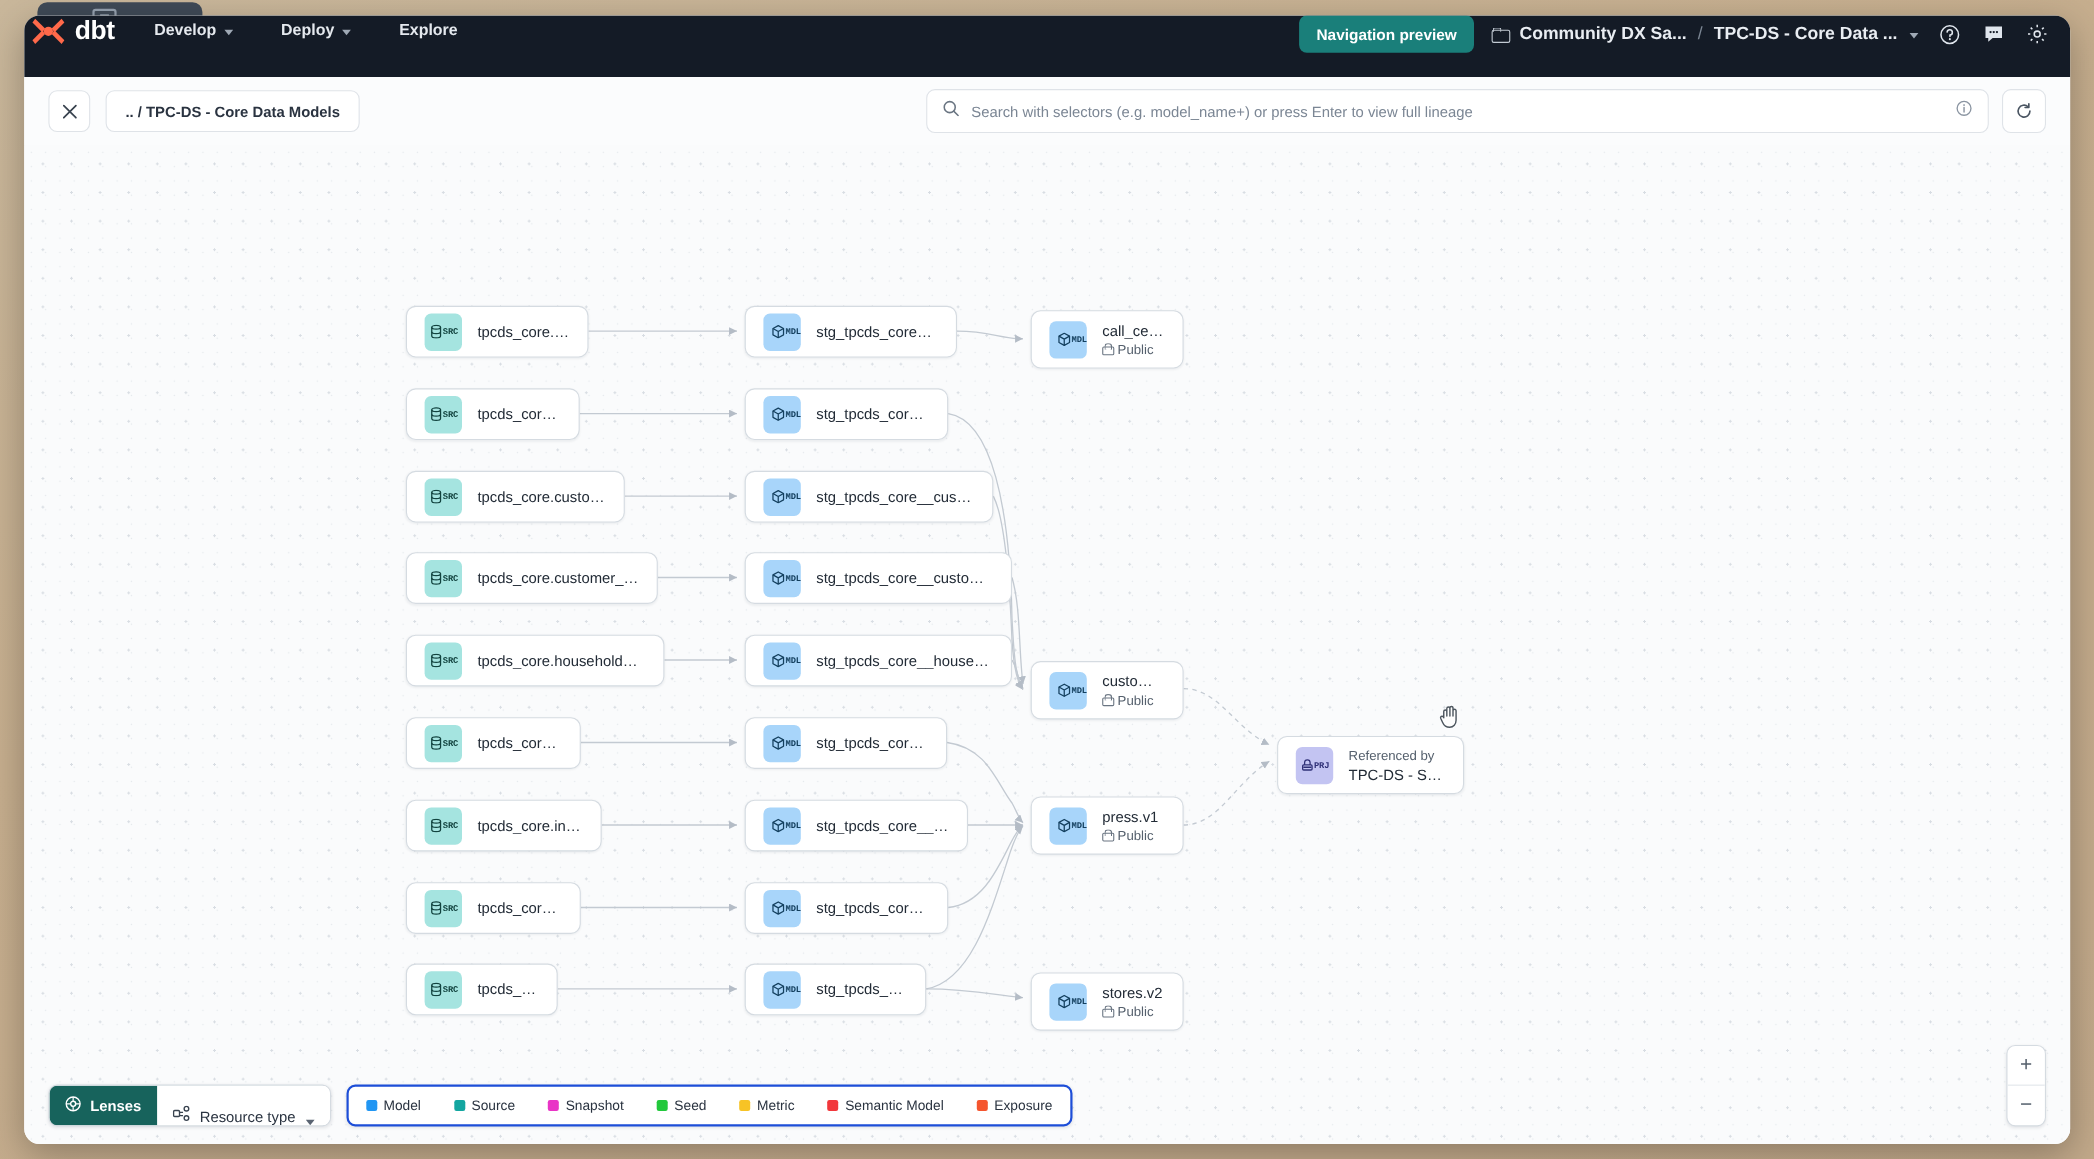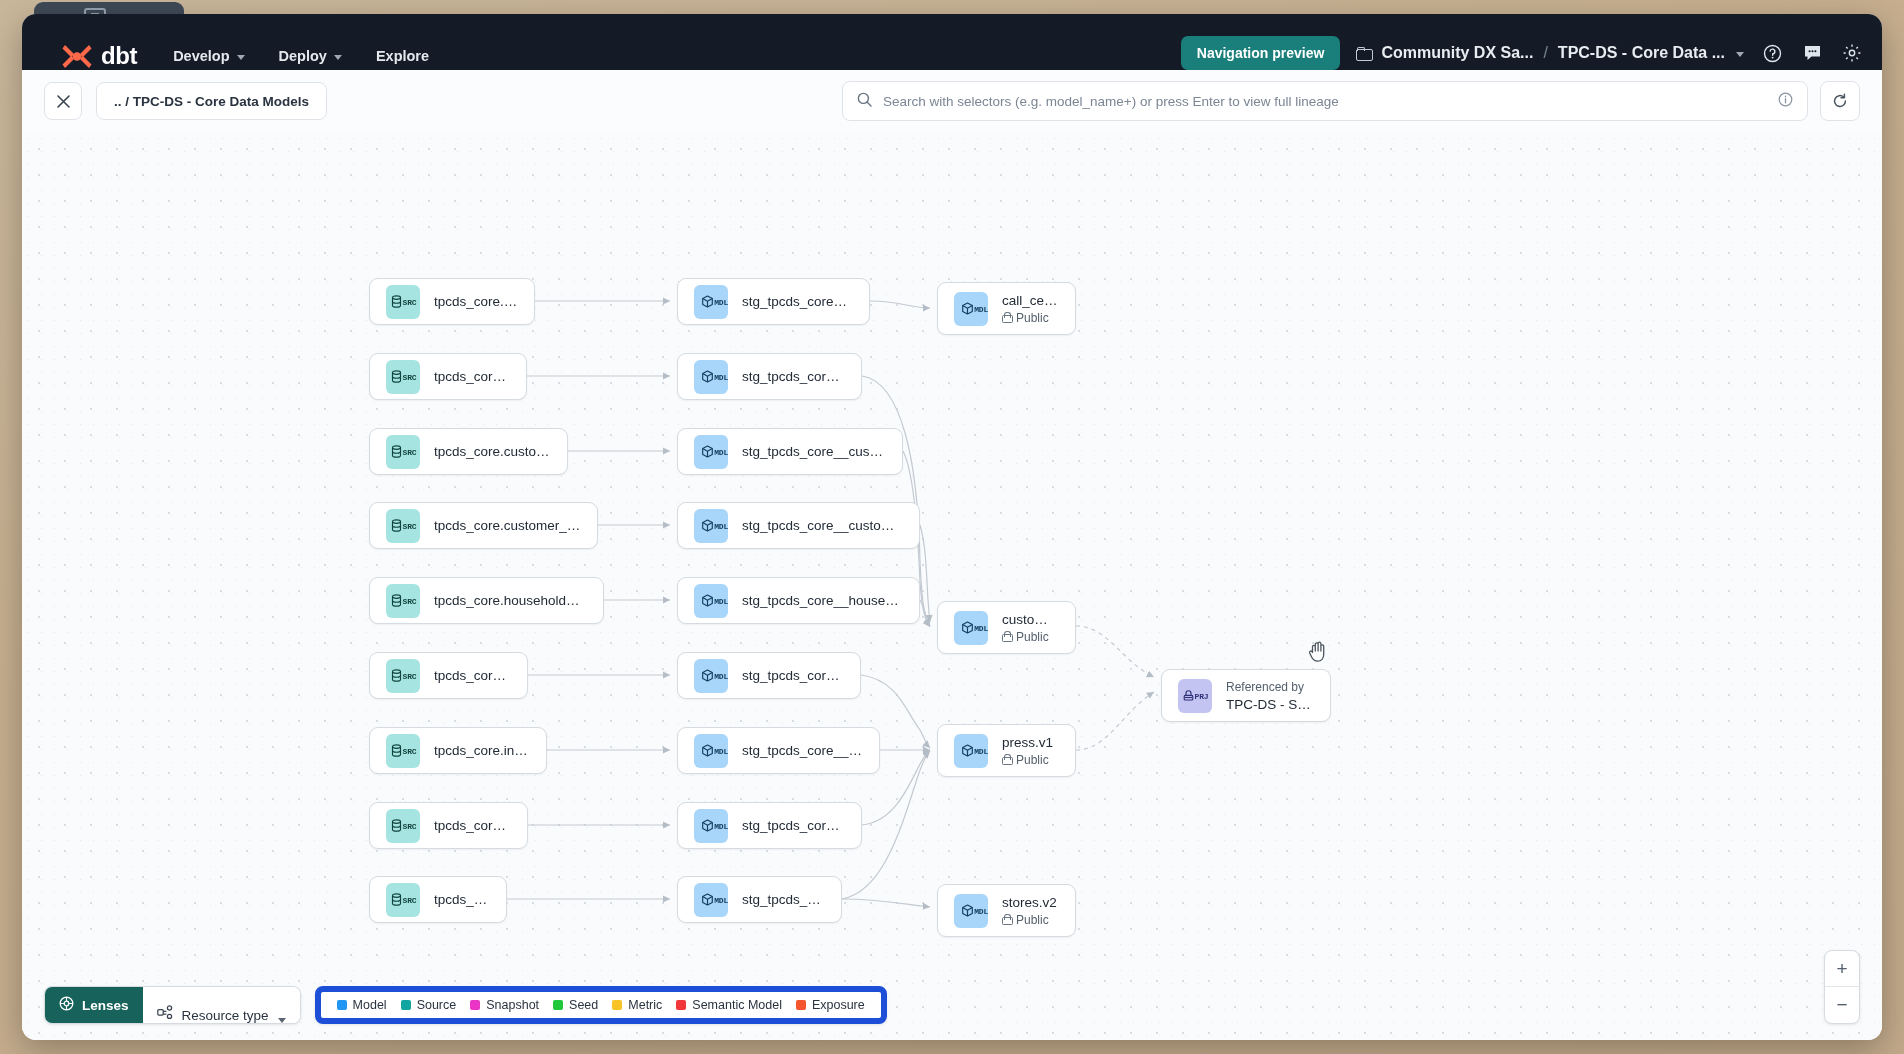--- a/index.html
+++ b/index.html
@@ -38,31 +38,31 @@
   #win-nub .nub-ico:after {
     content:''; position:absolute; left:5px; top:3px;
     width:8px; height:9px; background:#97a3b1;
   }
 
   
   #topbar {
     position: relative;
     height: 56px;
     background: #141b26;
-    display: flex; align-items: flex-end;
-    padding: 0 18px 0 40px;
+    display: flex; align-items: flex-start;
+    padding: 0 18px 0 7px;
     color: #eef1f5;
   }
   .brand { display: flex; align-items: center; gap: 9px; margin-right: 34px; }
   .brand-mark {
     position: relative; width: 30px; height: 27px;
   }
   .brand-mark svg { display:block; }
   .brand-text { font-size: 24px; font-weight: 700; letter-spacing: -0.4px; color:#fff; }
-  .nav-links { display: flex; align-items: center; gap: 30px; }
+  .nav-links { display: flex; align-items: center; gap: 40px; }
   .nav-link {
     display: flex; align-items: center; gap: 7px;
     font-size: 14.5px; font-weight: 600; color: #e5e9ee;
     cursor: pointer; padding: 6px 2px;
   }
   .caret-d {
     width: 0; height: 0;
     border-left: 4.5px solid transparent;
     border-right: 4.5px solid transparent;
     border-top: 5px solid #9fa9b5;
@@ -232,23 +232,23 @@
     padding: 0 14px; font-size: 13.5px; font-weight: 700;
     cursor: pointer;
   }
   #resource-type-btn {
     background:#fff; color:#2a3340;
     display:flex; align-items:flex-end; gap: 9px;
     padding: 0 14px; font-size: 13.5px; cursor: pointer;
   }
   #legend {
     height: 38px;
-    background:#fff; border:6px solid #1d4ed8; border-radius: 8px;
+    background:#fff; border:2px solid #1d4ed8; border-radius: 8px;
     box-shadow: 0 1px 3px rgba(20,30,45,.10);
-    display:flex; align-items:center; gap: 14px;
+    display:flex; align-items:center; gap: 30px;
     padding: 0 16px;
   }
   .legend-item { display:flex; align-items:center; gap:6px; font-size:12.5px; color:#2a3340; }
   .legend-sq { width:10px; height:10px; border-radius:2px; flex:none; }
   #zoom-ctrl {
     position: absolute; right: 22px; bottom: 16px;
     width: 36px;
     background:#fff; border:1px solid #d5dbe1; border-radius: 8px;
     box-shadow: 0 1px 3px rgba(20,30,45,.10);
     z-index: 8; overflow:hidden;

